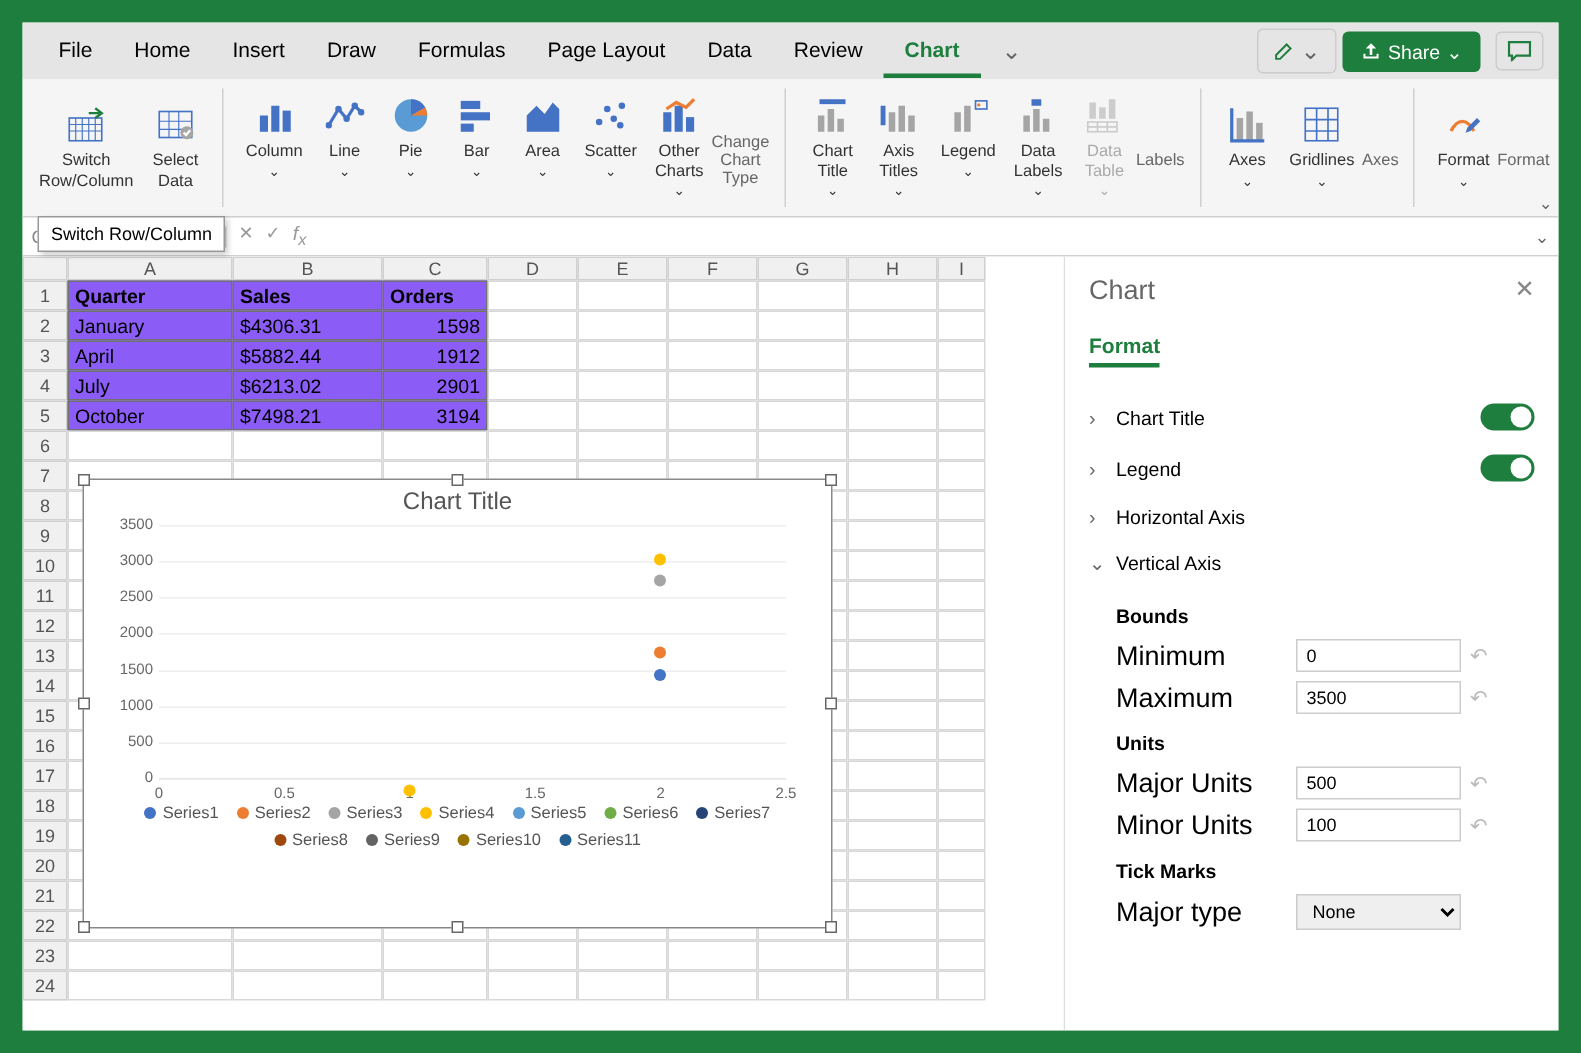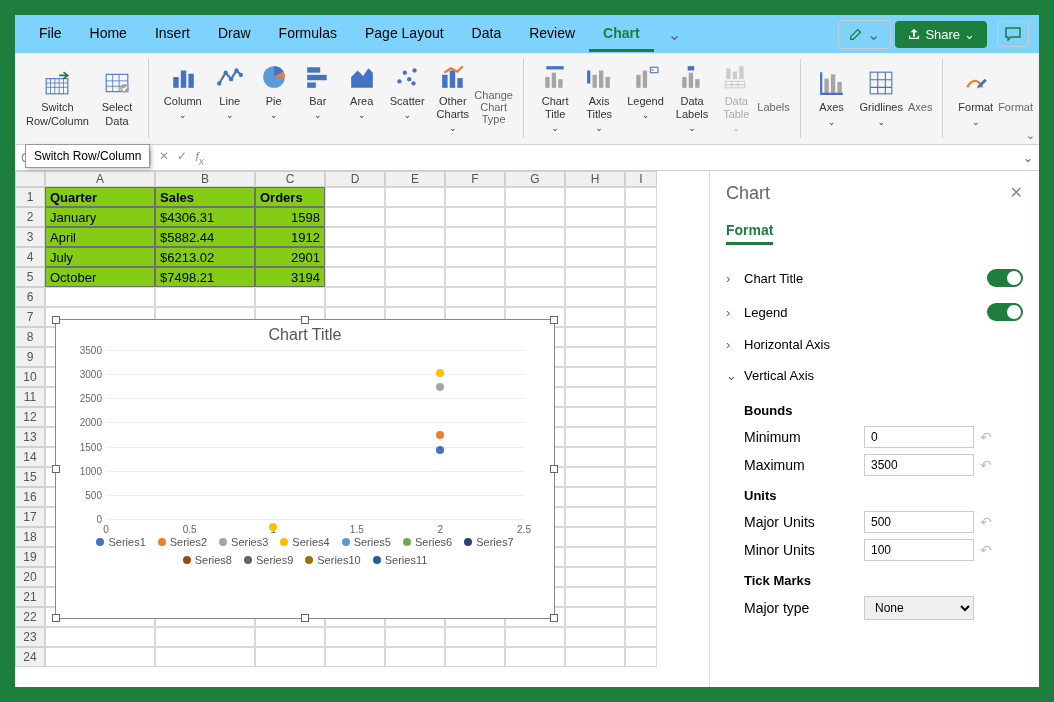--- a/index.html
+++ b/index.html
@@ -1,20 +1,20 @@
 <!DOCTYPE html>
 <html><head>
 <meta charset="utf-8">
 <style>
   * { margin: 0; padding: 0; box-sizing: border-box; font-family: 'Segoe UI', Arial, sans-serif; }
   body { background: #1e7e3e; padding: 15px; }
   .app { background: #fff; width: 1024px; height: 672px; margin: 0 auto; display: flex; flex-direction: column; overflow: hidden; }
   
   
-  .menubar { background: #7dd3fc; display: flex; align-items: center; padding: 16px 10px; height: 38px; gap: 4px; }
+  .menubar { background: #e5e5e5; display: flex; align-items: center; padding: 16px 10px; height: 38px; gap: 4px; }
   .menu-item { padding: 8px 14px; font-size: 14px; cursor: pointer; }
   .menu-item.active { color: #1e7e3e; font-weight: 600; border-bottom: 3px solid #1e7e3e; }
   .menu-spacer { flex: 1; }
   .menu-chevron { padding: 8px 10px; color: #666; }
   .edit-btn { border: 1px solid #ccc; padding: 4px 10px; border-radius: 4px; display: flex; align-items: center; gap: 4px; }
   .share-btn { background: #1e7e3e; color: #fff; border-radius: 4px; padding: 6px 12px; font-size: 13px; display: flex; align-items: center; gap: 4px; }
   .comment-btn { border: 1px solid #ccc; padding: 5px 7px; border-radius: 4px; margin-left:6px; }
   
   
   .ribbon { background: #f5f5f5; border-bottom: 1px solid #d0d0d0; display: flex; height: 92px; position: relative; }
@@ -42,21 +42,21 @@
   .main { flex: 1; display: flex; overflow: hidden; }
   .sheet-area { flex: 1; position: relative; overflow: hidden; background: #fff; }
   
   
   .grid { display: grid; font-size: 13px; }
   .col-hdr, .row-hdr { background: #f0f0f0; border: 0.5px solid #d0d0d0; text-align: center; font-size: 12px; display: flex; align-items: center; justify-content: center; color: #555; }
   .corner { background: #f0f0f0; border: 0.5px solid #d0d0d0; }
   .cell { border: 0.5px solid #d8d8d8; padding: 1px 4px; height: 20px; line-height: 18px; overflow: hidden; white-space: nowrap; }
   .cell.bold { font-weight: bold; }
   .cell.right { text-align: right; }
-  .cell.selected { background: #84cc16; border: 0.5px solid #707070; }
+  .cell.selected { background: #8b5cf6; border: 0.5px solid #707070; }
   
   
   .chart-obj { position: absolute; left: 40px; top: 148px; width: 500px; height: 300px; background: #fff; border: 1px solid #888; }
   .chart-handle { position: absolute; width: 8px; height: 8px; background: #fff; border: 1px solid #666; }
   .chart-handle.n { top: -4px; left: 50%; margin-left: -4px; }
   .chart-handle.s { bottom: -4px; left: 50%; margin-left: -4px; }
   .chart-handle.e { right: -4px; top: 50%; margin-top: -4px; }
   .chart-handle.w { left: -4px; top: 50%; margin-top: -4px; }
   .chart-handle.ne { top: -4px; right: -4px; }
   .chart-handle.nw { top: -4px; left: -4px; }
@@ -78,21 +78,21 @@
   .sp-close { float: right; color: #888; cursor: pointer; font-size: 16px; }
   .sp-tab { color: #1e7e3e; font-weight: 600; font-size: 14px; border-bottom: 3px solid #1e7e3e; display: inline-block; padding-bottom: 4px; margin-bottom: 16px; }
   .sp-row { display: flex; align-items: center; padding: 8px 0; }
   .sp-row .chev { width: 18px; color: #666; }
   .sp-row .label { flex: 1; }
   .toggle { width: 36px; height: 18px; background: #1e7e3e; border-radius: 10px; position: relative; }
   .toggle::after { content: ''; position: absolute; right: 2px; top: 2px; width: 14px; height: 14px; background: #fff; border-radius: 50%; }
   .sp-section { margin-left: 18px; margin-top: 8px; }
   .sp-section h4 { font-weight: 600; margin: 12px 0 8px; font-size: 13px; }
   .sp-field { display: flex; align-items: center; margin: 6px 0; }
-  .sp-field .flabel { width: 120px; font-size: 14px; }
+  .sp-field .flabel { width: 120px; font-size: 18px; }
   .sp-field input, .sp-field select { border: 1px solid #ccc; padding: 3px 6px; width: 110px; font-size: 12px; }
   .sp-field .reset { margin-left: 6px; color: #bbb; font-size: 14px; }
   
   svg { display: block; }
 </style>
 </head>
 <body>
 
 <div class="app">
 

